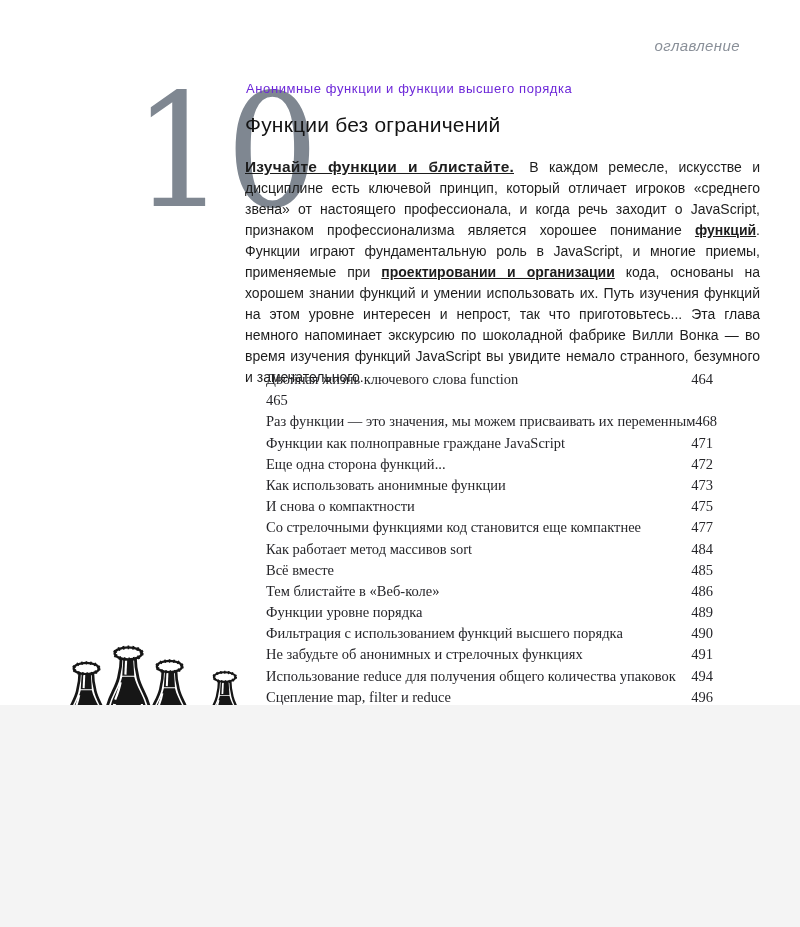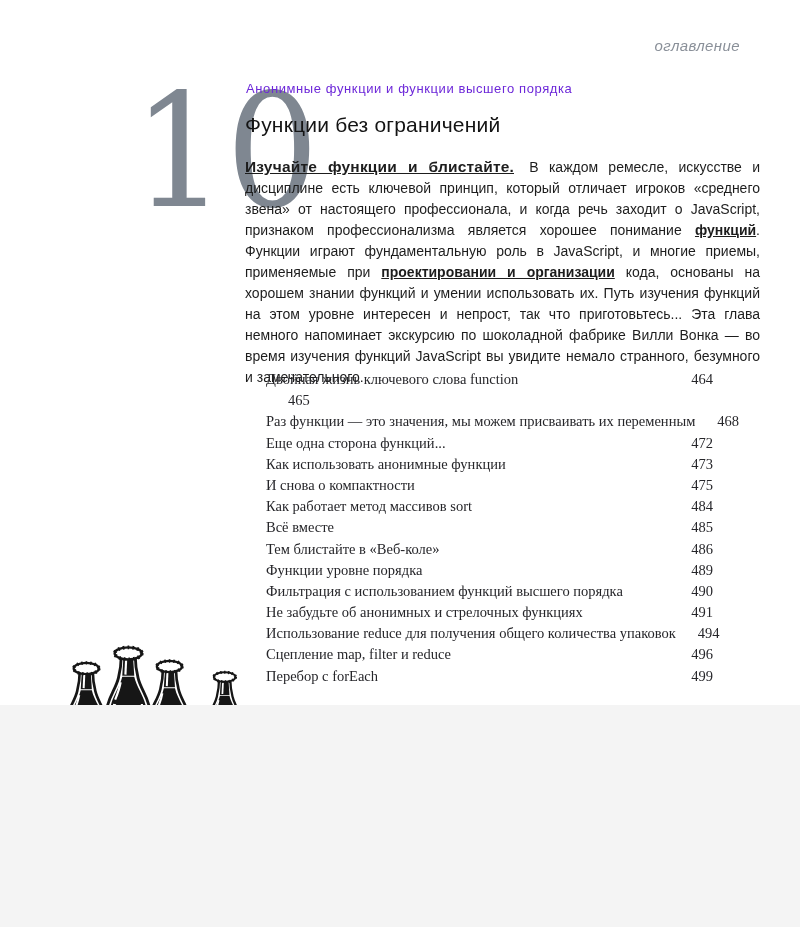--- a/index.html
+++ b/index.html
@@ -63,21 +63,21 @@
     color:var(--toc-ink);
   }
   .toc-row{
     display:flex;
     justify-content:space-between;
     align-items:baseline;
     height:21.2px;
     white-space:nowrap;
   }
   .toc-label{flex:0 1 auto;overflow:visible;}
-  .toc-page{flex:0 0 auto;margin-left:22px;}
+  .toc-page{flex:0 0 auto;margin-left:0;}
   .bottles{
     position:absolute;left:54px;top:636px;
     width:198px;height:214px;
   }
   .page-num{
     position:absolute;left:712px;top:869px;
     font-size:14.5px;font-weight:bold;color:#0c4a6e;
   }
 </style>
 </head>
@@ -101,30 +101,38 @@
       <span class="toc-page">464</span>
     </div>
       <div class="toc-row">
       <span class="toc-page">465</span>
     </div>
       <div class="toc-row">
       <span class="toc-label">Раз функции — это значения, мы можем присваивать их переменным</span>
       <span class="toc-page">468</span>
     </div>
       <div class="toc-row">
+      <span class="toc-label">Функции как полноправные граждане JavaScript</span>
+      <span class="toc-page">471</span>
+    </div>
+      <div class="toc-row">
       <span class="toc-label">Еще одна сторона функций...</span>
       <span class="toc-page">472</span>
     </div>
       <div class="toc-row">
       <span class="toc-label">Как использовать анонимные функции</span>
       <span class="toc-page">473</span>
     </div>
       <div class="toc-row">
       <span class="toc-label">И снова о компактности</span>
       <span class="toc-page">475</span>
+    </div>
+      <div class="toc-row">
+      <span class="toc-label">Со стрелочными функциями код становится еще компактнее</span>
+      <span class="toc-page">477</span>
     </div>
       <div class="toc-row">
       <span class="toc-label">Как работает метод массивов sort</span>
       <span class="toc-page">484</span>
     </div>
       <div class="toc-row">
       <span class="toc-label">Всё вместе</span>
       <span class="toc-page">485</span>
     </div>
       <div class="toc-row">

